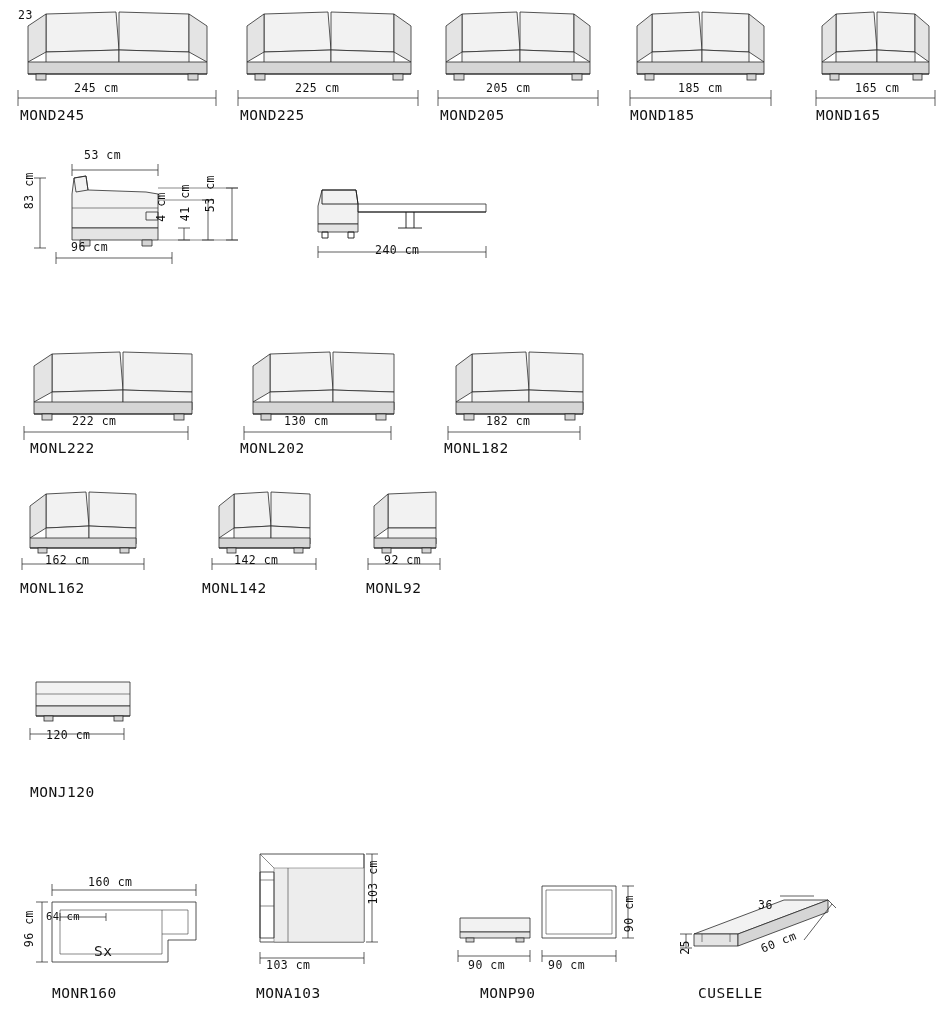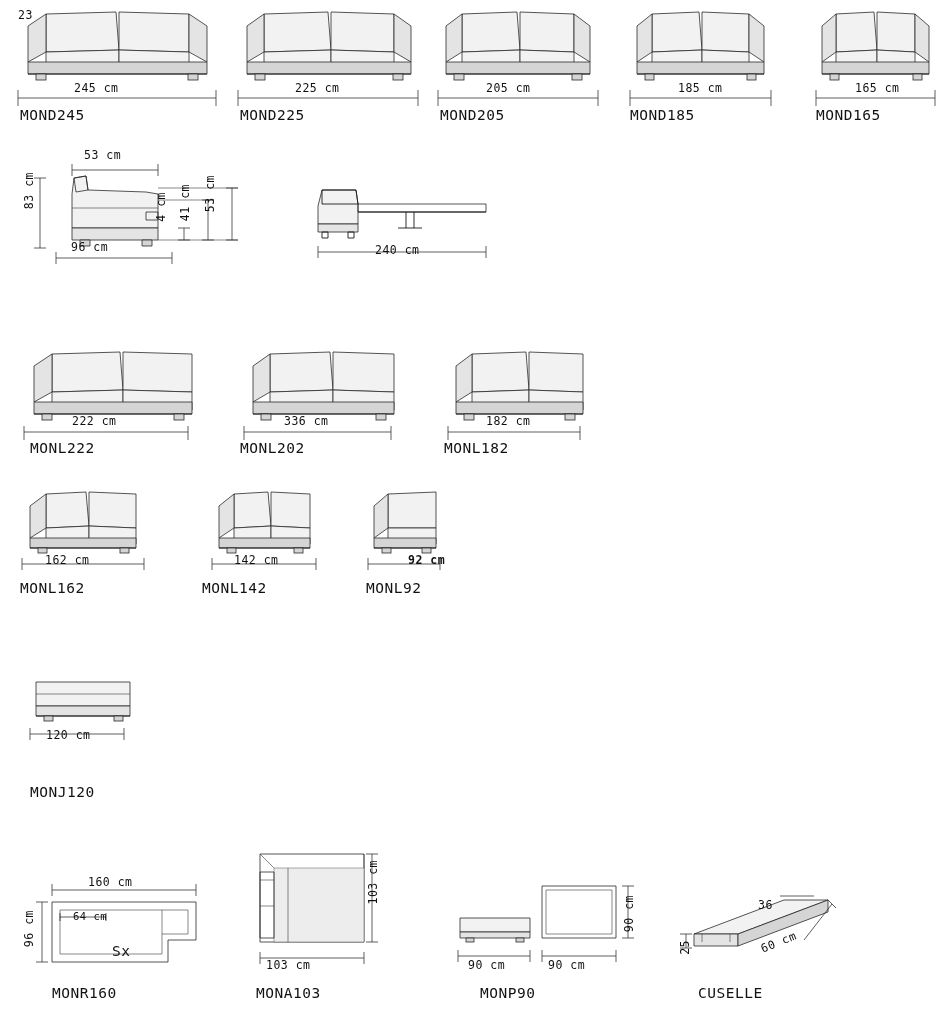--- a/index.html
+++ b/index.html
@@ -228,21 +228,21 @@
       <path class="fill-mid" d="M17,26 L34,14 L34,52 L17,62 Z"></path>
       <path class="fill-light" d="M34,52 L97,50 L97,68 L34,70 Z"></path>
       <path class="fill-light" d="M97,50 L158,52 L158,70 L97,68 Z"></path>
       <path class="fill-dark" d="M17,62 L158,62 L158,74 L17,74 Z"></path>
       <path class="ln" d="M17,74 L158,74"></path>
       <rect class="fill-dark" x="25" y="74" width="10" height="6"></rect>
       <rect class="fill-dark" x="140" y="74" width="10" height="6"></rect>
       <path class="ln-dim" d="M8,92 L155,92 M8,86 L8,100 M155,86 L155,100"></path>
     </svg>
   </div>
-  <div class="item dimlabel" style="left:284px; top:414px;">336  cm</div>
+  <div class="item dimlabel" style="left:284px; top:414px;">130  cm</div>
   <div class="item code" style="left:240px; top:440px;">MONL202</div>
 
   <div class="item" style="left:440px; top:340px;">
     <svg width="156" height="110" viewBox="0 0 156 110">
       <path class="fill-light" d="M32,14 L86,12 L89,50 L32,52 Z"></path>
       <path class="fill-light" d="M89,12 L143,14 L143,52 L89,50 Z"></path>
       <path class="fill-mid" d="M16,26 L32,14 L32,52 L16,62 Z"></path>
       <path class="fill-light" d="M32,52 L89,50 L89,68 L32,70 Z"></path>
       <path class="fill-light" d="M89,50 L143,52 L143,70 L89,68 Z"></path>
       <path class="fill-dark" d="M16,62 L143,62 L143,74 L16,74 Z"></path>
@@ -294,21 +294,21 @@
       <path class="fill-light" d="M24,10 L72,8 L72,44 L24,44 Z"></path>
       <path class="fill-mid" d="M10,22 L24,10 L24,44 L10,54 Z"></path>
       <path class="fill-light" d="M24,44 L72,44 L72,60 L24,60 Z"></path>
       <path class="fill-dark" d="M10,54 L72,54 L72,64 L10,64 Z"></path>
       <path class="ln" d="M10,64 L72,64"></path>
       <rect class="fill-dark" x="18" y="64" width="9" height="5"></rect>
       <rect class="fill-dark" x="58" y="64" width="9" height="5"></rect>
       <path class="ln-dim" d="M4,80 L76,80 M4,74 L4,86 M76,74 L76,86"></path>
     </svg>
   </div>
-  <div class="item dimlabel" style="left:408px; top:553px;font-weight:bold;">92  cm</div>
+  <div class="item dimlabel" style="left:384px; top:553px;">92  cm</div>
   <div class="item code" style="left:366px; top:580px;">MONL92</div>
 
   <div class="item" style="left:30px; top:668px;">
     <svg width="110" height="90" viewBox="0 0 110 90">
       <path class="fill-light" d="M6,14 L100,14 L100,38 L6,38 Z"></path>
       <path class="ln-thin" d="M6,26 L100,26"></path>
       <path class="fill-mid" d="M6,38 L100,38 L100,48 L6,48 Z"></path>
       <path class="ln" d="M6,48 L100,48"></path>
       <rect class="fill-dark" x="14" y="48" width="9" height="5"></rect>
       <rect class="fill-dark" x="84" y="48" width="9" height="5"></rect>
@@ -327,22 +327,22 @@
 
       <path class="fill-none" d="M36,40 L180,40 L180,78 L152,78 L152,100 L36,100 Z"></path>
       <path class="ln-thin" d="M44,48 L146,48 L146,92 L44,92 Z"></path>
       <path class="ln-thin" d="M146,48 L172,48 L172,72 L146,72"></path>
 
       <path class="ln-dim" d="M44,55 L90,55 M44,51 L44,59 M90,51 L90,59"></path>
     </svg>
   </div>
   <div class="item dimlabel" style="left:88px; top:875px;">160  cm</div>
   <div class="item dimlabel vert" style="left:22px; top:910px;">96  cm</div>
-  <div class="item dimlabel small" style="left:73px; top:910px;">64 cm</div>
-  <div class="item code" style="left:112px; top:943px;">Sx</div>
+  <div class="item dimlabel small" style="left:46px; top:910px;">64 cm</div>
+  <div class="item code" style="left:94px; top:943px;">Sx</div>
   <div class="item code" style="left:52px; top:985px;">MONR160</div>
 
   <div class="item" style="left:252px; top:848px;">
     <svg width="130" height="130" viewBox="0 0 130 130">
       <path class="fill-none" d="M8,6 L112,6 L112,94 L8,94 Z"></path>
       <path class="hatch" d="M22,20 L112,20 L112,94 L22,94 Z"></path>
       <path class="ln-thin" d="M8,6 L22,20 M112,6 L112,20"></path>
       <path class="fill-none" d="M8,24 L22,24 L22,90 L8,90 Z"></path>
       <path class="ln-thin" d="M8,32 L22,32 M8,58 L22,58"></path>
       <path class="ln-thin" d="M36,20 L36,94"></path>

